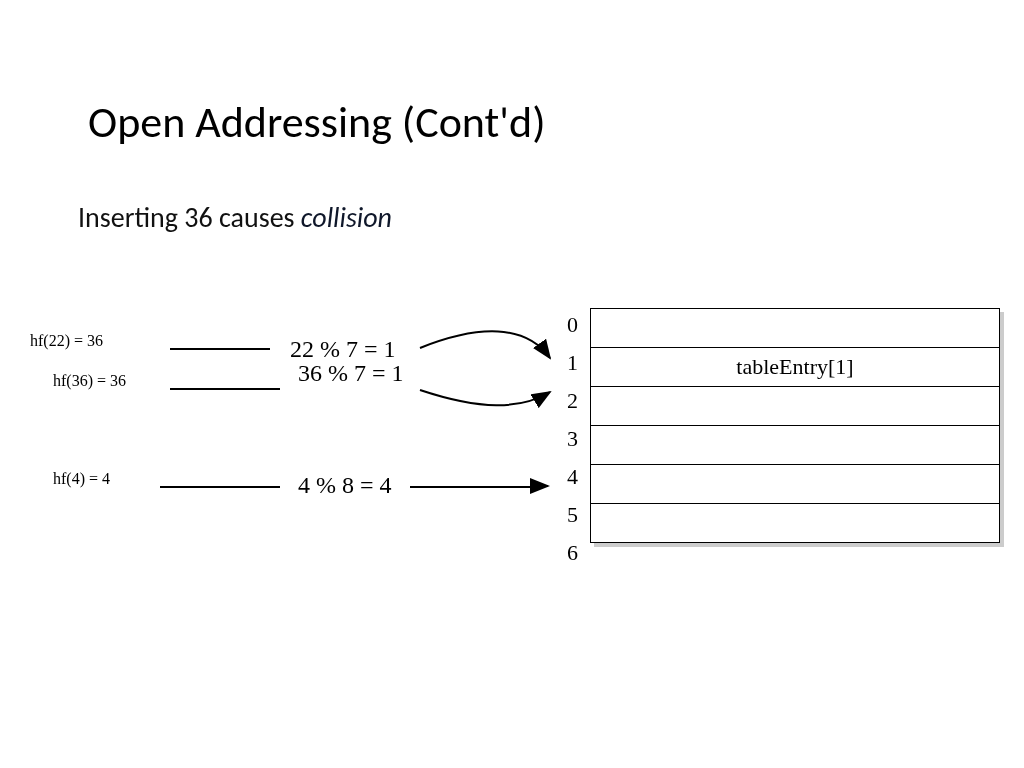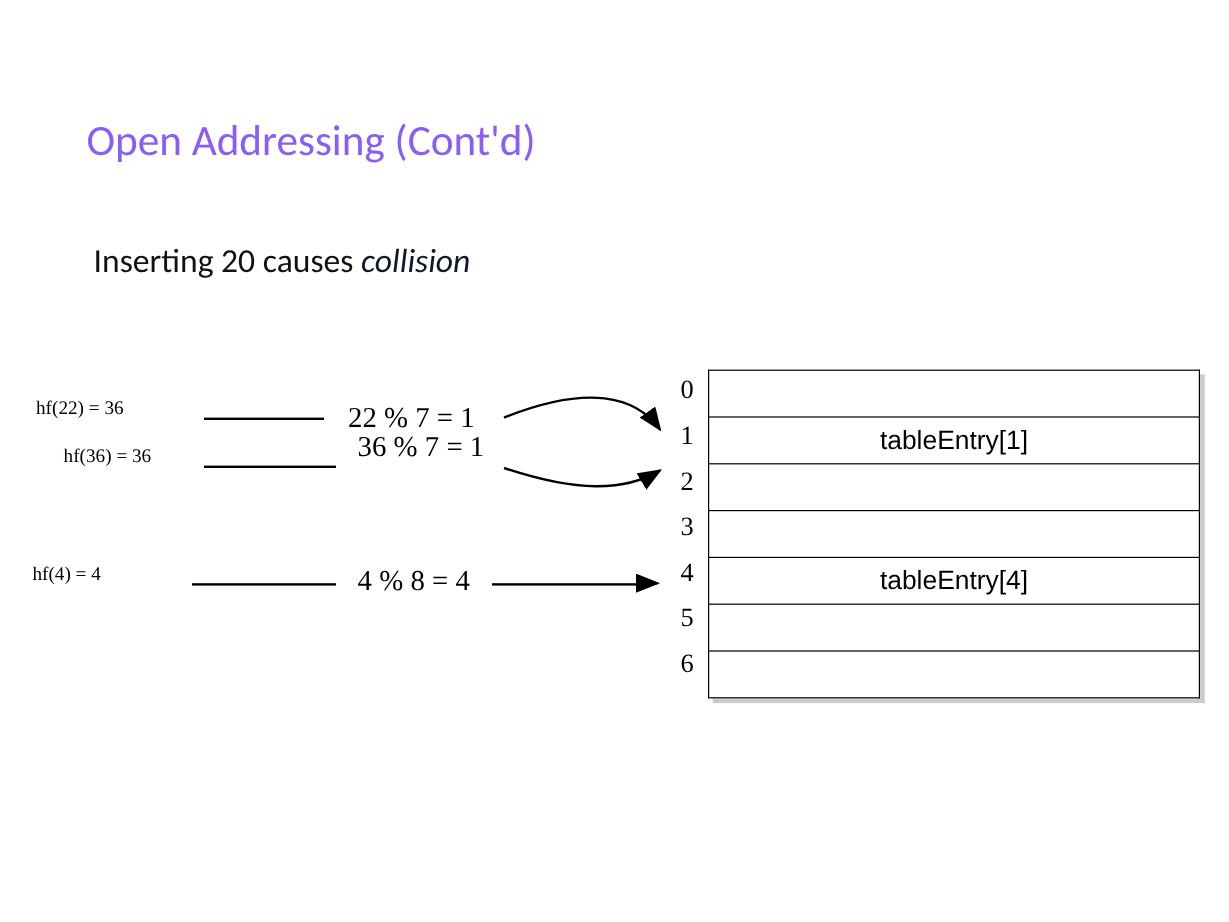--- a/index.html
+++ b/index.html
@@ -7,26 +7,26 @@
     padding: 0;
     width: 1024px;
     height: 768px;
     background: #fff;
     font-family: "Times New Roman", Times, serif;
     position: relative;
     color: #000;
   }
   .title {
     position: absolute;
-    left: 72px;
+    left: 88px;
     top: 95px;
     font-family: Calibri, Arial, sans-serif;
-    font-size: 36px;
+    font-size: 44px;
     font-weight: 400;
-    color: #8b5cf6;
+    color: #000000;
   }
   .subtitle {
     position: absolute;
     left: 78px;
     top: 200px;
     font-family: Calibri, Arial, sans-serif;
     font-size: 28px;
     color: #111;
   }
   .subtitle .collision {
@@ -64,21 +64,21 @@
     width: 410px;
     border-collapse: collapse;
     box-shadow: 4px 4px 0 #ccc;
     background: #fff;
   }
   .hash-table td {
     border: 1.5px solid #000;
     height: 36px;
     text-align: center;
     font-size: 22px;
-    font-family: Liberation Sans, sans-serif;
+    font-family: Liberation Serif, serif;
   }
   .line {
     position: absolute;
     height: 2px;
     background: #000;
   }
   svg.arrows {
     position: absolute;
     left: 0;
     top: 0;
@@ -86,28 +86,28 @@
     height: 320px;
     pointer-events: none;
   }
 </style>
 </head>
 <body>
 
 <div class="title">Open Addressing (Cont'd)</div>
 
 <div class="subtitle">
-  <span>Inserting 20 causes </span><span class="collision">collision</span>
+  <span>Inserting 36 causes </span><span class="collision">collision</span>
 </div>
 
 <div class="diagram">
 
   <div class="hf-label" style="left:20px; top:32px;">hf(22) = 36</div>
   <div class="hf-label" style="left:20px; top:72px;margin-left:23px;">hf(36) = 36</div>
-  <div class="hf-label" style="left:17px; top:170px;">hf(4) = 4</div>
+  <div class="hf-label" style="left:43px; top:170px;">hf(4) = 4</div>
 
   <div class="line" style="left:160px; top:48px; width:100px;"></div>
   <div class="line" style="left:160px; top:88px; width:110px;"></div>
   <div class="line" style="left:150px; top:186px; width:120px;"></div>
 
   <div class="mod-label" style="left:280px; top:36px;">22 % 7 = 1</div>
   <div class="mod-label" style="left:288px; top:60px;">36 % 7 = 1</div>
   <div class="mod-label" style="left:288px; top:172px;">4 % 8 = 4</div>
 
   <div class="line" style="left:400px; top:186px; width:130px;"></div>
@@ -142,23 +142,20 @@
     <tr>
           <td>tableEntry[1]</td>
         </tr>
     <tr>
           <td></td>
         </tr>
     <tr>
           <td></td>
         </tr>
     <tr>
-          <td>tableEntry[4]</td>
-        </tr>
-    <tr>
           <td></td>
         </tr>
     <tr>
           <td></td>
         </tr>
   </tbody>
     </table>
 
 </div>
 

